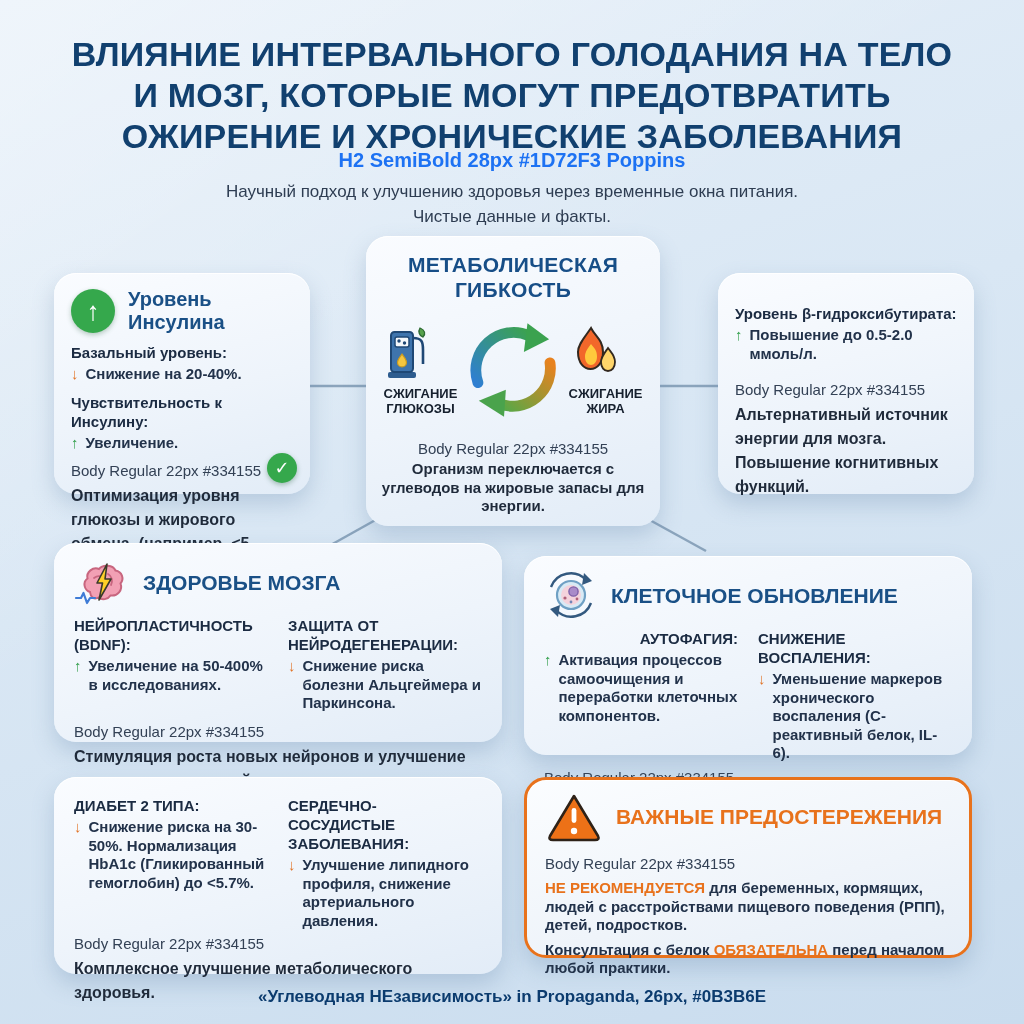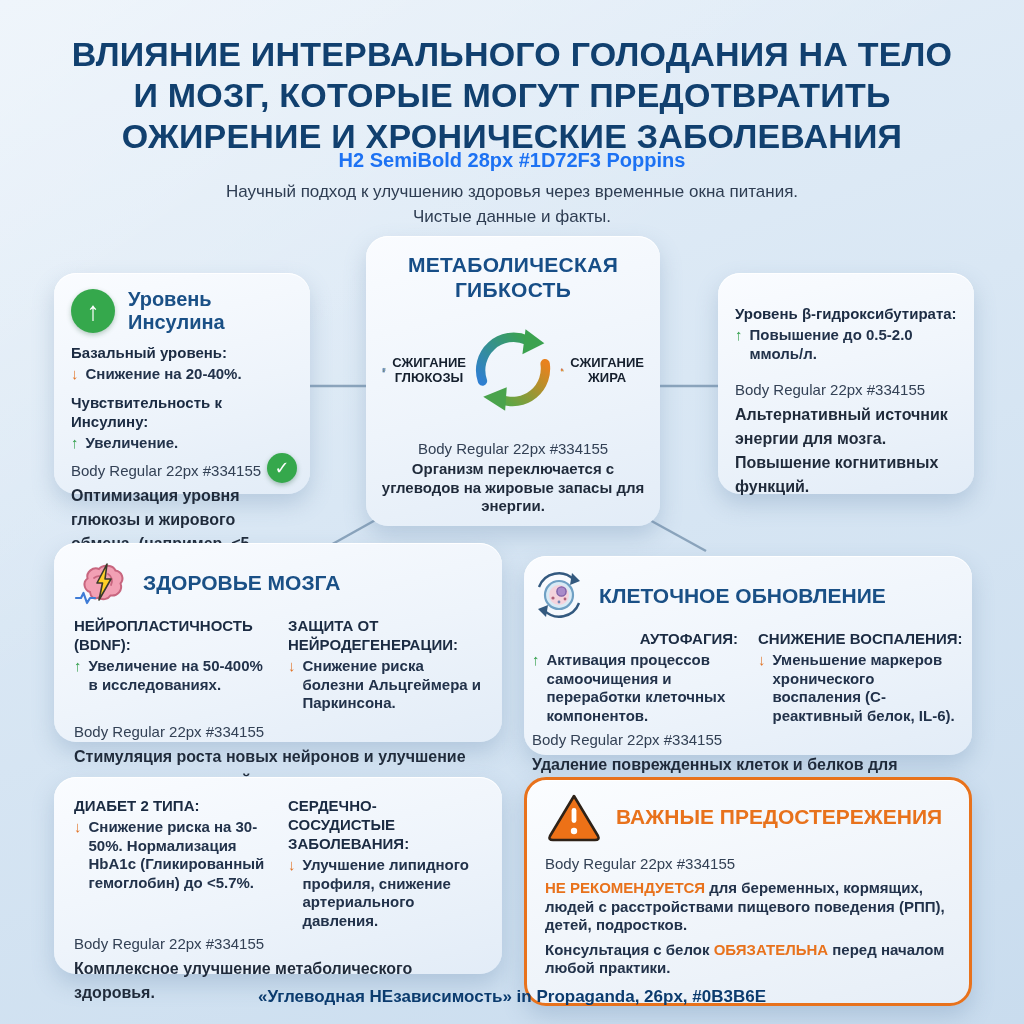--- a/index.html
+++ b/index.html
@@ -32,29 +32,29 @@
   .arr{font-weight:800;flex:0 0 auto;}
   .up{color:#35A04E;} .down{color:#E2772B;}
   .spec{font-size:15px;line-height:18px;font-weight:400;color:#334155;margin-top:10px;}
   .bodytxt{font-size:16px;line-height:24px;font-weight:700;color:#1F2A3A;margin-top:4px;}
   .twocol{display:grid;grid-template-columns:1fr 1fr;column-gap:20px;margin-top:4px;}
 
   #card-insulin{left:54px;top:273px;width:256px;height:221px;padding:15px 17px;}
   #card-metabolic{left:366px;top:236px;width:294px;height:290px;padding:16px 14px;text-align:center;}
   #card-ketones{left:718px;top:273px;width:256px;height:221px;padding:15px 17px;}
   #card-brain{left:54px;top:543px;width:448px;height:199px;padding:13px 20px;}
-  #card-cellular{left:524px;top:556px;width:448px;height:199px;padding:13px 8px;}
+  #card-cellular{left:524px;top:556px;width:448px;height:199px;padding:13px 20px;}
   #card-prevention{left:54px;top:777px;width:448px;height:197px;padding:13px 20px;}
-  #card-warnings{left:524px;top:777px;width:448px;height:229px;padding:11px 18px;border:3px solid #E8721C;
+  #card-warnings{left:524px;top:777px;width:448px;height:181px;padding:11px 18px;border:3px solid #E8721C;
     background:linear-gradient(165deg,#fbfdff 0%,#eff4fa 60%,#e6eef7 100%);}
 
   
   .met-title{font-weight:800;color:#174E87;font-size:21px;line-height:25px;letter-spacing:.3px;}
   .met-row{display:flex;align-items:center;justify-content:space-between;margin-top:10px;padding:0 2px;}
-  .met-side{width:84px;display:flex;flex-direction:row;align-items:center;gap:6px;}
+  .met-side{width:84px;display:flex;flex-direction:column;align-items:flex-start;gap:6px;}
   .met-label{font-size:13px;line-height:15px;font-weight:800;color:#16202e;}
   .met-spec{font-size:15px;font-weight:400;color:#334155;margin-top:12px;}
   .met-body{font-size:15px;line-height:18.5px;font-weight:700;color:#1F2A3A;margin-top:3px;}
 
   
   .warn-title{font-weight:800;color:#E8721C;font-size:21px;line-height:24px;}
   .warn-p{font-size:15px;line-height:18.5px;font-weight:700;color:#22324a;margin-top:6px;}
   .warn-accent{color:#E8721C;font-weight:800;}
 
   .check-badge{position:absolute;right:13px;bottom:11px;width:30px;height:30px;border-radius:50%;

